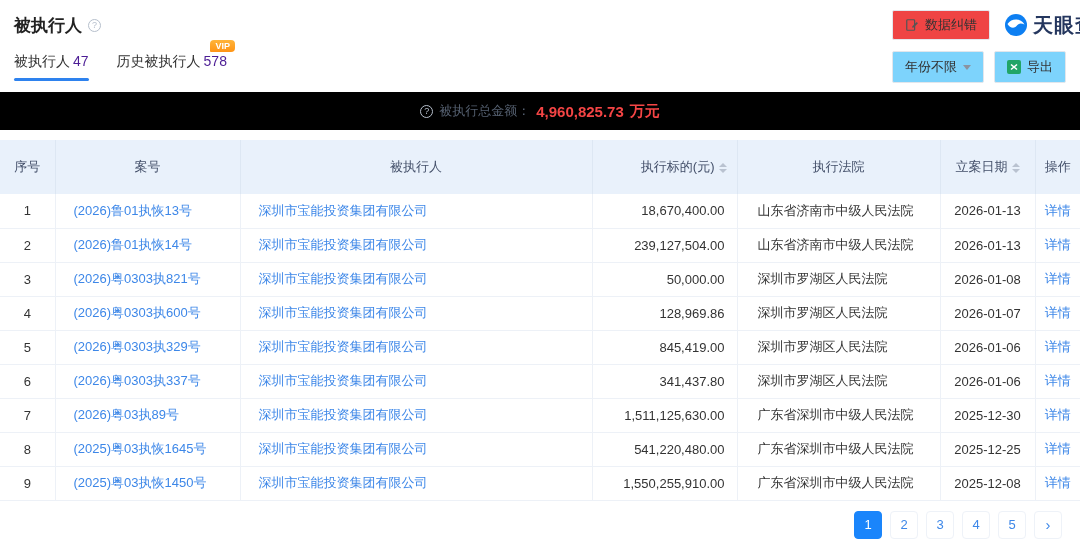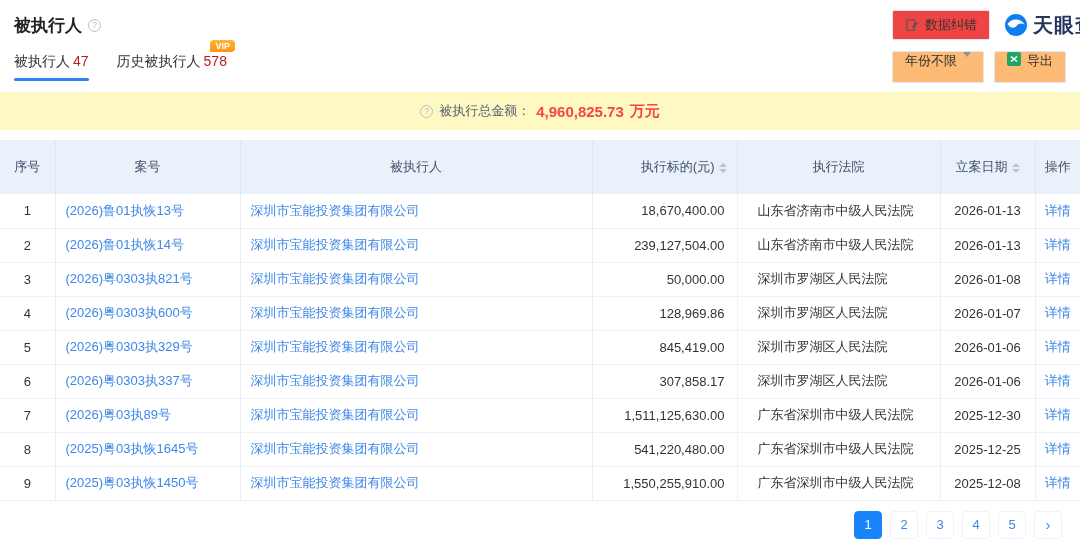--- a/index.html
+++ b/index.html
@@ -22,57 +22,57 @@
   .logo { display:flex; align-items:center; gap:5px; margin-right:-16px; }
   .logo-text { font-size:20px; font-weight:bold; color:#24365e; letter-spacing:1px;
     white-space:nowrap; }
 
   
   .tabs-row { display:flex; justify-content:space-between; align-items:center;
     padding:0 14px; margin-top:8px; height:38px; }
   .tabs { display:flex; align-items:flex-end; gap:28px; }
   .tab { position:relative; font-size:14px; color:#333; padding-bottom:10px;
     cursor:pointer; }
-  .tab .count { color:#b91c1c; margin-left:3px; }
+  .tab .count { color:#4c1d95; margin-left:3px; }
   .tab.active::after { content:""; position:absolute; left:0; right:0; bottom:0;
     height:3px; border-radius:2px; background:#2e82ee; }
   .vip-badge { position:absolute; top:-13px; right:-8px; font-size:9px;
     font-weight:bold; color:#fff; padding:1px 5px;
     border-radius:4px 4px 4px 1px;
     background:linear-gradient(180deg,#ffb43a,#ff9415); }
   .controls { display:flex; align-items:center; gap:10px; }
-  .ctrl-box { display:flex; gap:6px; height:32px;
-    border:1px solid #e2e6ec; border-radius:2px; background:#fdba74; padding:0 12px;
+  .ctrl-box { display:flex; align-items:center; gap:6px; height:32px;
+    border:1px solid #e2e6ec; border-radius:2px; background:#7dd3fc; padding:0 12px;
     font-size:13px; color:#333; cursor:pointer; }
   .caret { width:0; height:0; border-left:4px solid transparent;
     border-right:4px solid transparent; border-top:5px solid #8b93a0; }
   .search-box input { border:none; outline:none; width:86px; font-size:13px;
     font-family:inherit; color:#333; }
   .search-box input::placeholder { color:#b9c0ca; }
 
   
-  .banner { margin-top:6px; height:38px; background:#fef9c3; display:flex;
+  .banner { margin-top:6px; height:38px; background:#000000; display:flex;
     align-items:center; justify-content:center; gap:6px; font-size:13px;
     color:#556070; }
   .banner .amount, .banner .unit { color:#f54545; font-weight:bold; font-size:15px; }
 
   
   table { width:1080px; table-layout:fixed; border-collapse:collapse;
     margin-top:10px; font-size:13px; }
   col.c0{width:55px} col.c1{width:185px} col.c2{width:352px} col.c3{width:145px}
   col.c4{width:203px} col.c5{width:95px} col.c6{width:45px}
   th { height:54px; background:#e9f1fb; font-weight:normal; color:#44506a;
     border-right:1px solid #dde7f3; }
   th:last-child { border-right:none; }
   th.th-amount { text-align:right; padding-right:10px; }
   td { height:34px; border-bottom:1px solid #edf1f7; border-right:1px solid #edf1f7;
     background:#fff; white-space:nowrap; overflow:hidden; }
   td:last-child { border-right:none; }
   tr td:first-child { text-align:center; }
-  td.c1,td.c2 { text-align:left; padding-left:10px; }
+  td.c1,td.c2 { text-align:left; padding-left:18px; }
   td.c3 { text-align:right; padding-right:12px; }
   td.c4 { text-align:left; padding-left:20px; }
   td.c5,td.c6 { text-align:center; }
   .link { color:#3d87e8; text-decoration:none; cursor:pointer; }
   .sort { display:inline-flex; flex-direction:column; vertical-align:middle;
     margin-left:4px; gap:2px; }
   .sort i { width:0; height:0; border-left:4px solid transparent;
     border-right:4px solid transparent; display:block; }
   .sort .up { border-bottom:4px solid #b9c2d0; }
   .sort .down { border-top:4px solid #b9c2d0; }
@@ -216,21 +216,21 @@
     <td class="c2"><a class="link">深圳市宝能投资集团有限公司</a></td>
     <td class="c3"><span>845,419.00</span></td>
     <td class="c4"><span>深圳市罗湖区人民法院</span></td>
     <td class="c5"><span>2026-01-06</span></td>
     <td class="c6"><a class="link">详情</a></td>
   </tr>
       <tr>
     <td class="c0"><span>6</span></td>
     <td class="c1"><a class="link">(2026)粤0303执337号</a></td>
     <td class="c2"><a class="link">深圳市宝能投资集团有限公司</a></td>
-    <td class="c3"><span>307,858.17</span></td>
+    <td class="c3"><span>341,437.80</span></td>
     <td class="c4"><span>深圳市罗湖区人民法院</span></td>
     <td class="c5"><span>2026-01-06</span></td>
     <td class="c6"><a class="link">详情</a></td>
   </tr>
       <tr>
     <td class="c0"><span>7</span></td>
     <td class="c1"><a class="link">(2026)粤03执89号</a></td>
     <td class="c2"><a class="link">深圳市宝能投资集团有限公司</a></td>
     <td class="c3"><span>1,511,125,630.00</span></td>
     <td class="c4"><span>广东省深圳市中级人民法院</span></td>

